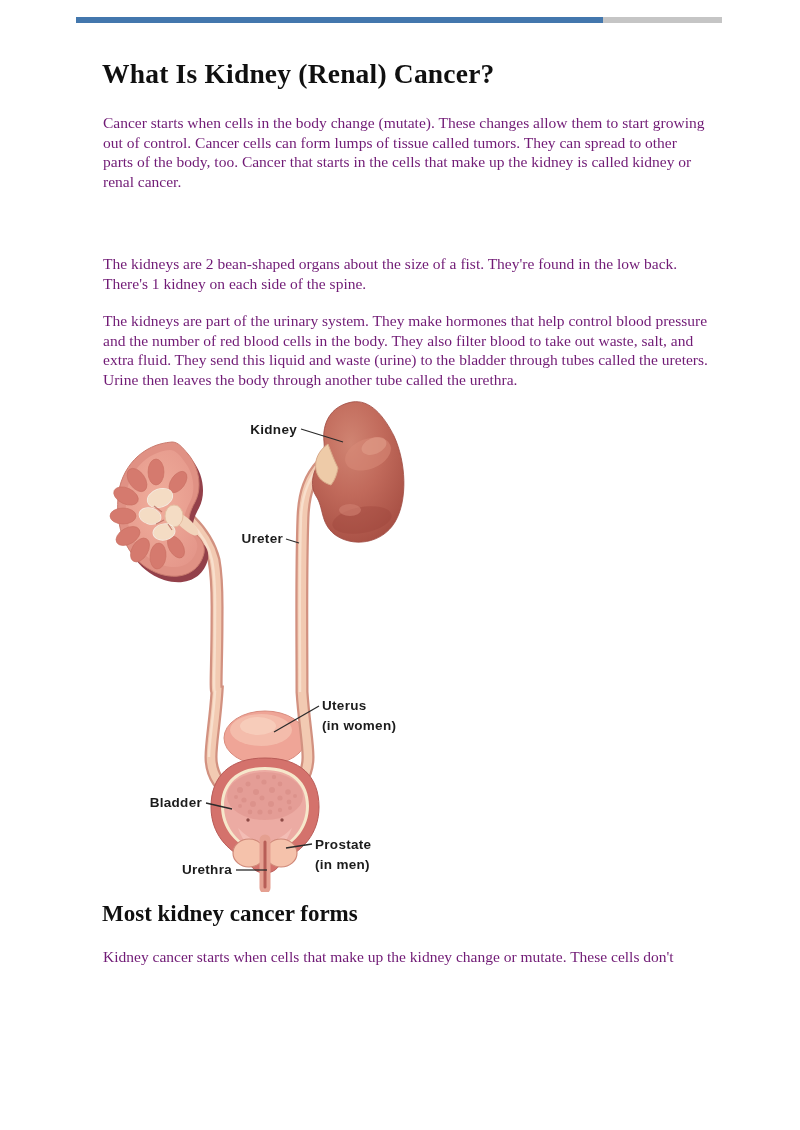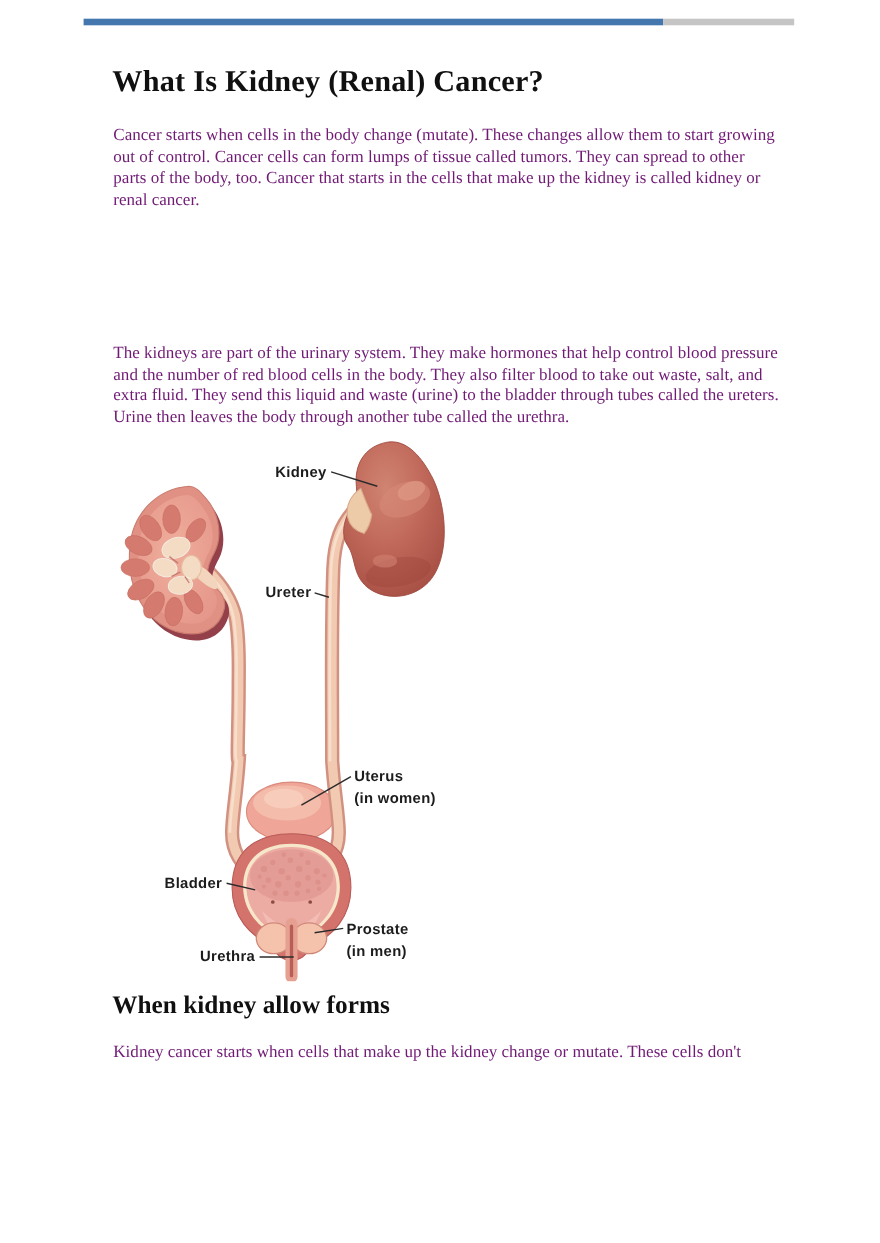--- a/index.html
+++ b/index.html
@@ -56,20 +56,21 @@
   <div class="top-bar">
     <div class="bar-blue" id="topBarBlue" style="background: rgb(67, 119, 173);"></div>
     <div class="bar-gray" id="topBarGray" style="background: rgb(197, 197, 197);"></div>
   </div>
 
   <h1 class="doc-title">What Is Kidney (Renal) Cancer?</h1>
 
   <p class="body-text p-intro">Cancer starts when cells in the body change (mutate). These changes allow them to start growing out of control. Cancer cells can form lumps of tissue called tumors. They can spread to other parts of the body, too. Cancer that starts in the cells that make up the kidney is called kidney or renal cancer.</p>
 
 
+  <p class="body-text p-kidneys-1">The kidneys are 2 bean-shaped organs about the size of a fist. They're found in the low back. There's 1 kidney on each side of the spine.</p>
 
   <p class="body-text p-kidneys-2">The kidneys are part of the urinary system. They make hormones that help control blood pressure and the number of red blood cells in the body. They also filter blood to take out waste, salt, and extra fluid. They send this liquid and waste (urine) to the bladder through tubes called the ureters. Urine then leaves the body through another tube called the urethra.</p>
 
   <div class="figure-wrap">
     <svg width="360" height="500" viewBox="0 0 360 500" xmlns="http://www.w3.org/2000/svg">
       <defs>
         <radialGradient id="rkGrad" cx="42%" cy="30%" r="80%">
           <stop offset="0%" stop-color="#d08472"></stop>
           <stop offset="45%" stop-color="#c16a5b"></stop>
           <stop offset="100%" stop-color="#a44c41"></stop>
@@ -203,21 +204,21 @@
         <line class="fig-line" x1="222" y1="452" x2="196" y2="456"></line>
         <text class="fig-label" x="225" y="457">Prostate</text>
         <text class="fig-label" x="225" y="477">(in men)</text>
 
         <line class="fig-line" x1="146" y1="478" x2="177" y2="478"></line>
         <text class="fig-label" x="142" y="482" text-anchor="end">Urethra</text>
       </g>
     </svg>
   </div>
 
-  <h2 class="sec-heading sec-forms">When kidney allow forms</h2>
+  <h2 class="sec-heading sec-forms">Most kidney cancer forms</h2>
 
   <p class="body-text p-forms">Kidney cancer starts when cells that make up the kidney change or mutate. These cells don't work the way they should and grow out of control. Over time, this can change the way the kidney works. Kidney cancer often starts in 1 kidney. But sometimes it's in both kidneys. Most kidney cancers are called carcinomas. This means they start in cells that line the renal tubules. The most common type is called renal cell carcinoma (RCC).</p>
 
   <div class="bottom-bar">
     <div class="bar-blue" id="botBarBlue" style="background: rgb(67, 119, 173);"></div>
     <div class="bar-gray" id="botBarGray" style="background: rgb(197, 197, 197);"></div>
   </div>
 
   <div class="footer-row">
     <span>© Krames</span>

